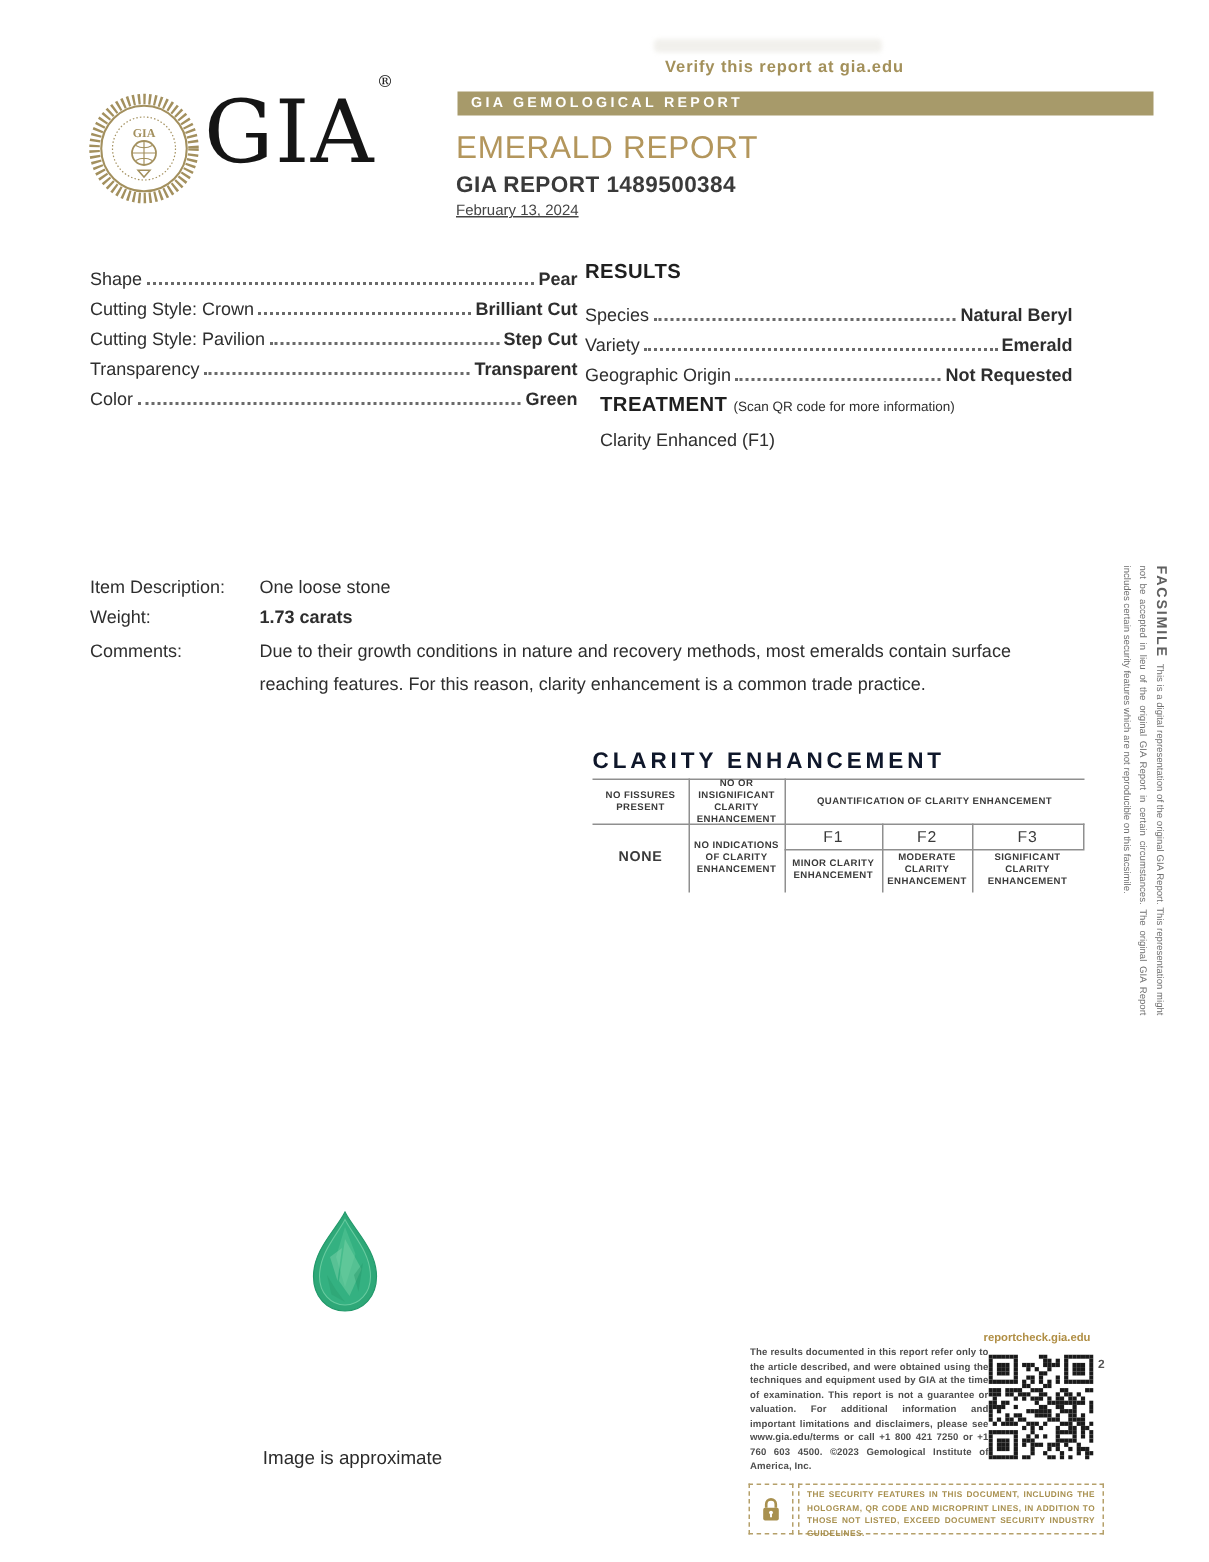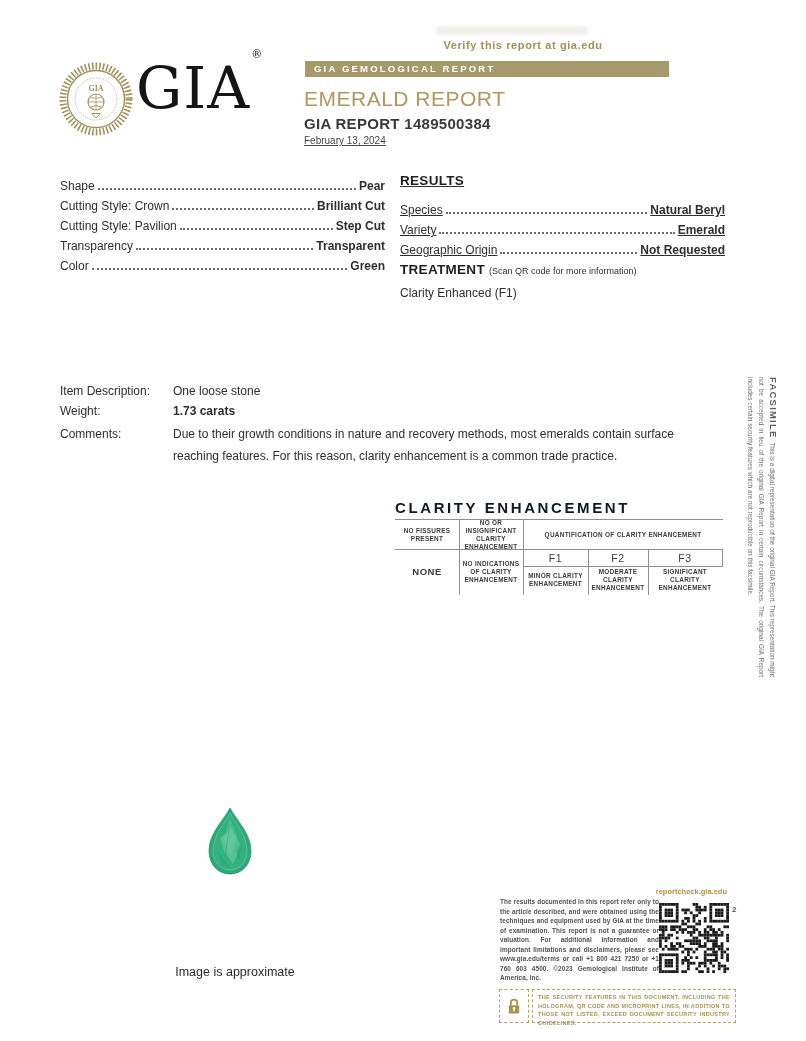--- a/index.html
+++ b/index.html
@@ -4,39 +4,39 @@
 <style>
   html,body{margin:0;padding:0;background:#ffffff;}
   .page{position:relative;width:806px;height:1041px;background:#fff;overflow:hidden;
         font-family:"Liberation Sans","DejaVu Sans",sans-serif;color:#2e2e2e;}
   .abs{position:absolute;}
 
   
   .smudge{top:26px;left:436px;width:152px;height:9px;background:#d9d6cb;opacity:.35;filter:blur(1.5px);border-radius:3px;}
   .verify{top:39px;left:305px;width:436px;text-align:center;font-size:11px;font-weight:700;
           color:#a3905a;letter-spacing:.6px;}
-  .goldbar{top:61px;left:305px;width:364px;height:16px;background:#a79a6a;}
+  .goldbar{top:61px;left:305px;width:464px;height:16px;background:#a79a6a;}
   .goldbar span{display:block;line-height:16px;padding-left:9px;color:#fff;font-size:9.5px;
           font-weight:700;letter-spacing:2.2px;}
   .wordmark{top:56px;left:136px;font-family:"DejaVu Serif","Liberation Serif",serif;
           font-size:58px;line-height:58px;color:#151515;letter-spacing:1px;}
   .wordmark sup{font-size:11px;position:relative;top:-30px;left:1px;}
   .rtitle{top:87px;left:304px;font-size:21px;color:#b3965c;letter-spacing:.5px;}
   .rnum{top:115px;left:304px;font-size:15px;font-weight:700;color:#3a3a3a;letter-spacing:.3px;}
   .rdate{top:135px;left:304px;font-size:10px;color:#444;text-decoration:underline;}
 
   
   .sec-h{font-size:13.5px;font-weight:700;color:#1f1f1f;letter-spacing:.3px;}
   .specs{width:325px;}
   .srow{display:flex;align-items:flex-end;height:20px;font-size:12px;}
   .srow .lbl{white-space:nowrap;}
   .srow .dots{flex:1;border-bottom:2px dotted #6a6a6a;margin:0 3px 3px 3px;}
   .srow .val{white-space:nowrap;font-weight:700;}
   .details{top:173px;left:60px;}
-  .results{top:173px;left:400px;text-decoration:underline;}
+  .results{top:173px;left:390px;}
   .specs .sec-h{margin-bottom:9px;}
   .treat{top:262px;left:400px;}
   .treat .note{font-size:9px;font-weight:400;color:#2e2e2e;letter-spacing:0;}
   .treat .tval{margin-top:9px;font-size:12px;font-weight:400;}
 
   
   .item{top:385px;left:60px;width:652px;font-size:12px;}
   .irow{display:flex;margin-bottom:7px;line-height:13px;}
   .ilabel{width:113px;flex:none;}
   .ival{flex:1;}

